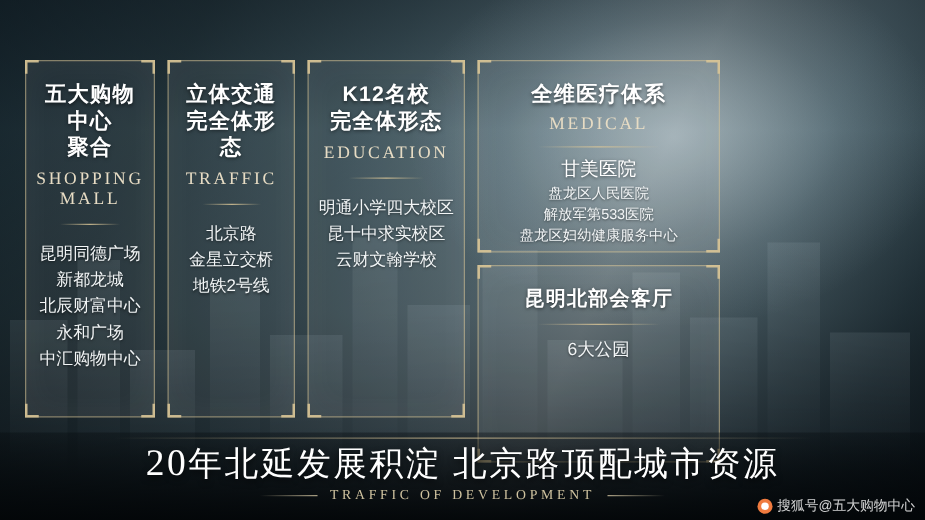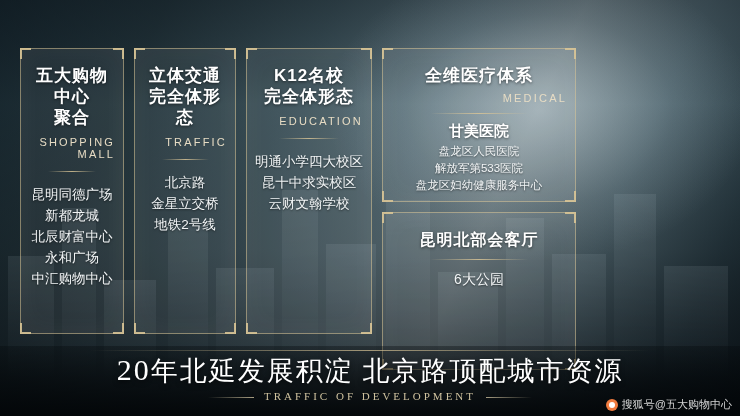--- a/index.html
+++ b/index.html
@@ -74,25 +74,24 @@
     margin: 0;
     font-size: 17px;
     line-height: 21px;
     font-weight: bold;
     letter-spacing: 1px;
     color: #ffffff;
     text-shadow: 0 1px 3px rgba(0,0,0,0.55);
   }
   .card .en {
     margin: 8px 0 0;
-    font-size: 11px;
+    font-size: 14px;
     letter-spacing: 2.2px;
     color: #e7dcc4;
-    font-family: Liberation Sans, sans-serif;
-    text-align: right;
+    font-family: Liberation Serif, serif;
   }
   .divider {
     width: 56%;
     height: 1px;
     margin: 11px auto 12px;
     background: linear-gradient(to right, rgba(216,196,150,0), rgba(216,196,150,0.85), rgba(216,196,150,0));
   }
   .card ul {
     list-style: none;
     margin: 0;
@@ -101,21 +100,21 @@
   .card li {
     font-size: 13.5px;
     line-height: 21px;
     color: #f2f5f6;
     text-shadow: 0 1px 2px rgba(0,0,0,0.5);
     white-space: nowrap;
   }
   .card.c4 li, .card.c5 li { font-size: 11.5px; line-height: 17px; }
   .card.c4 .sub-title, .card.c5 .sub-title {
     font-size: 15px;
-    font-weight: bold;
+    font-weight: normal;
     margin: 0 0 2px;
     text-shadow: 0 1px 3px rgba(0,0,0,0.55);
   }
   .card.c5 h3 { font-size: 16px; }
   .card.c5 .en { letter-spacing: 2.4px; }
   .card.c5 .divider { margin: 9px auto 9px; }
   .card.c5 li { font-size: 14px; line-height: 20px; }
   .card.c4 .en { margin-top: 6px; }
   .card.c4 .divider { margin: 9px auto 8px; }
 

